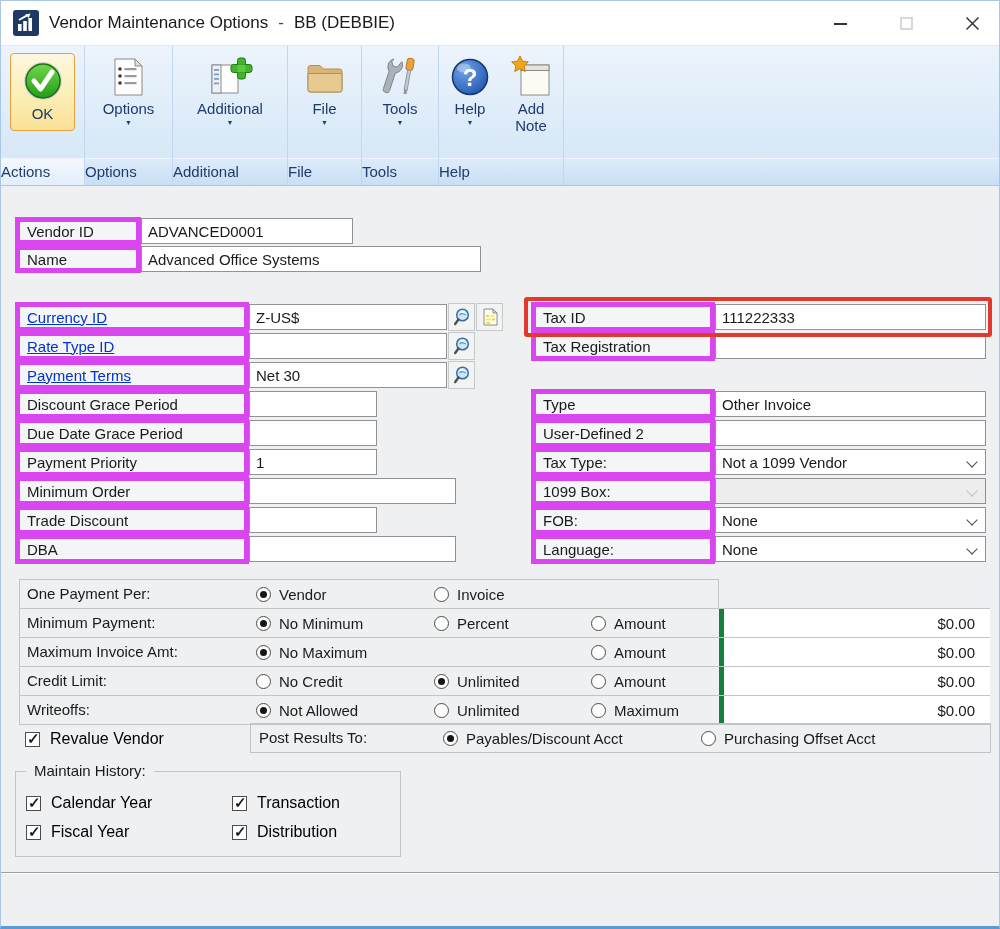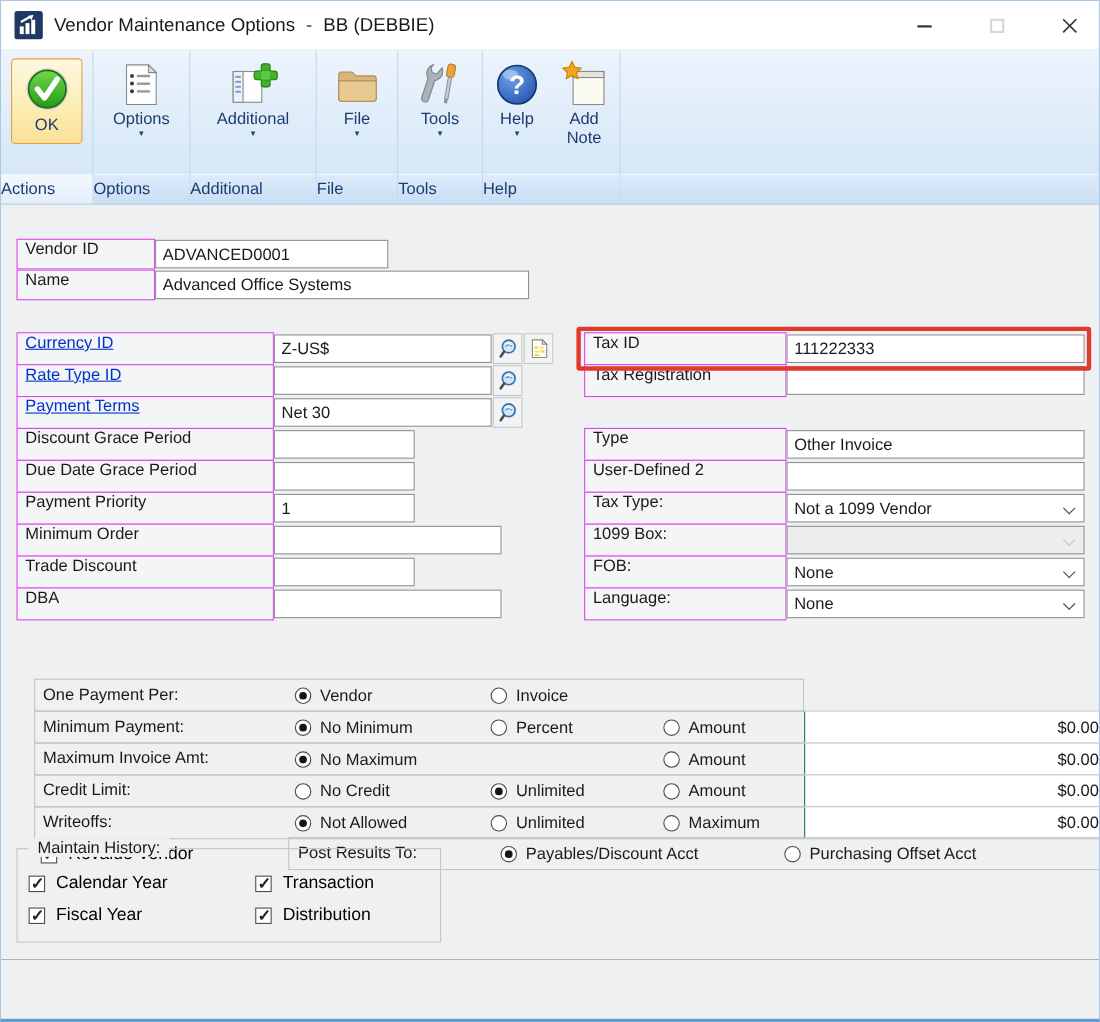--- a/index.html
+++ b/index.html
@@ -54,21 +54,21 @@
   }
   .okbtn .blbl{ font-size:15px; color:#1e3b6e; margin-top:2px; padding-bottom:8px; }
   .addnote .blbl{ max-width:42px; }
 
   
   .content{ position:absolute; top:186px; left:0; right:0; height:740px; background:#eff0f1; }
 
   .frow{ position:absolute; height:30px; }
   .flabel{
     position:absolute; left:0; top:0; bottom:0; background:#f4f5f6;
-    border:1px solid #d946ef; display:flex; padding-left:7px;
+    border:5px solid #d946ef; display:flex; align-items:center; padding-left:7px;
   }
   .ftext{ font-size:15px; color:#1a1a1a; white-space:nowrap; }
   .flink{ font-size:15px; color:#0033cc; text-decoration:underline; cursor:pointer; white-space:nowrap; }
   .fbox{
     position:absolute; top:2px; height:26px; background:#ffffff; border:1px solid #8f9194;
     display:flex; align-items:center; padding:0 6px; font-size:15px; color:#1a1a1a; overflow:hidden;
   }
   .fbox .fval{ white-space:nowrap; }
   .fbox.dd{ padding-right:24px; }
   .fbox.dd.disabled{ background:#ededee; }
@@ -81,34 +81,34 @@
     position:absolute; top:1px; width:27px; height:28px; background:#f2f3f3;
     border:1px solid #c6c8ca; display:flex; align-items:center; justify-content:center; cursor:default; padding:0;
   }
 
   .red-highlight{
     position:absolute; left:523px; top:110px; width:468px; height:40px;
     border:4px solid #e1392d; border-radius:3px; z-index:6; pointer-events:none;
   }
 
   
-  .prow{ position:absolute; left:30px; height:30px; border:1px solid #c2c4c6;margin-top:38px; }
+  .prow{ position:absolute; left:18px; height:30px; border:1px solid #c2c4c6; }
   .prow .plabel{ position:absolute; left:7px; top:0; line-height:28px; font-size:15px; color:#1a1a1a; white-space:nowrap; }
   .opt{ position:absolute; top:6px; display:flex; align-items:center; gap:8px; }
   .opt .olabel{ font-size:15px; color:#1a1a1a; white-space:nowrap; }
   .c1{ left:236px; } .c2{ left:414px; } .c3{ left:571px; }
   .radio{
     display:inline-block; width:15px; height:15px; border-radius:50%;
     border:1px solid #4c4c4c; background:#fff; position:relative; flex:0 0 auto;
   }
   .radio.checked::after{ content:""; position:absolute; left:3px; top:3px; right:3px; bottom:3px; background:#151515; border-radius:50%; }
   .amount-cell{
     position:absolute; left:699px; top:0; bottom:0; width:271px; background:#fff;
-    border-left:1px solid #15803d; display:flex; align-items:center; justify-content:flex-end;
-    padding-right:3px; font-size:15px; color:#1a1a1a;
+    border-left:5px solid #15803d; display:flex; align-items:center; justify-content:flex-end;
+    padding-right:15px; font-size:15px; color:#1a1a1a;
   }
   .checkbox{
     display:inline-block; width:15px; height:15px; border:1px solid #4c4c4c; background:#fff;
     position:relative; flex:0 0 auto;
   }
   .checkbox.checked::after{
     content:"\2713"; position:absolute; left:1px; top:-3px; font-size:15px; font-weight:bold; color:#1b1b1b;
   }
   .cbwrap{ position:absolute; display:flex; align-items:center; gap:10px; }
   .subbox{ position:absolute; left:231px; top:-1px; width:741px; height:30px; border:1px solid #c2c4c6; }

